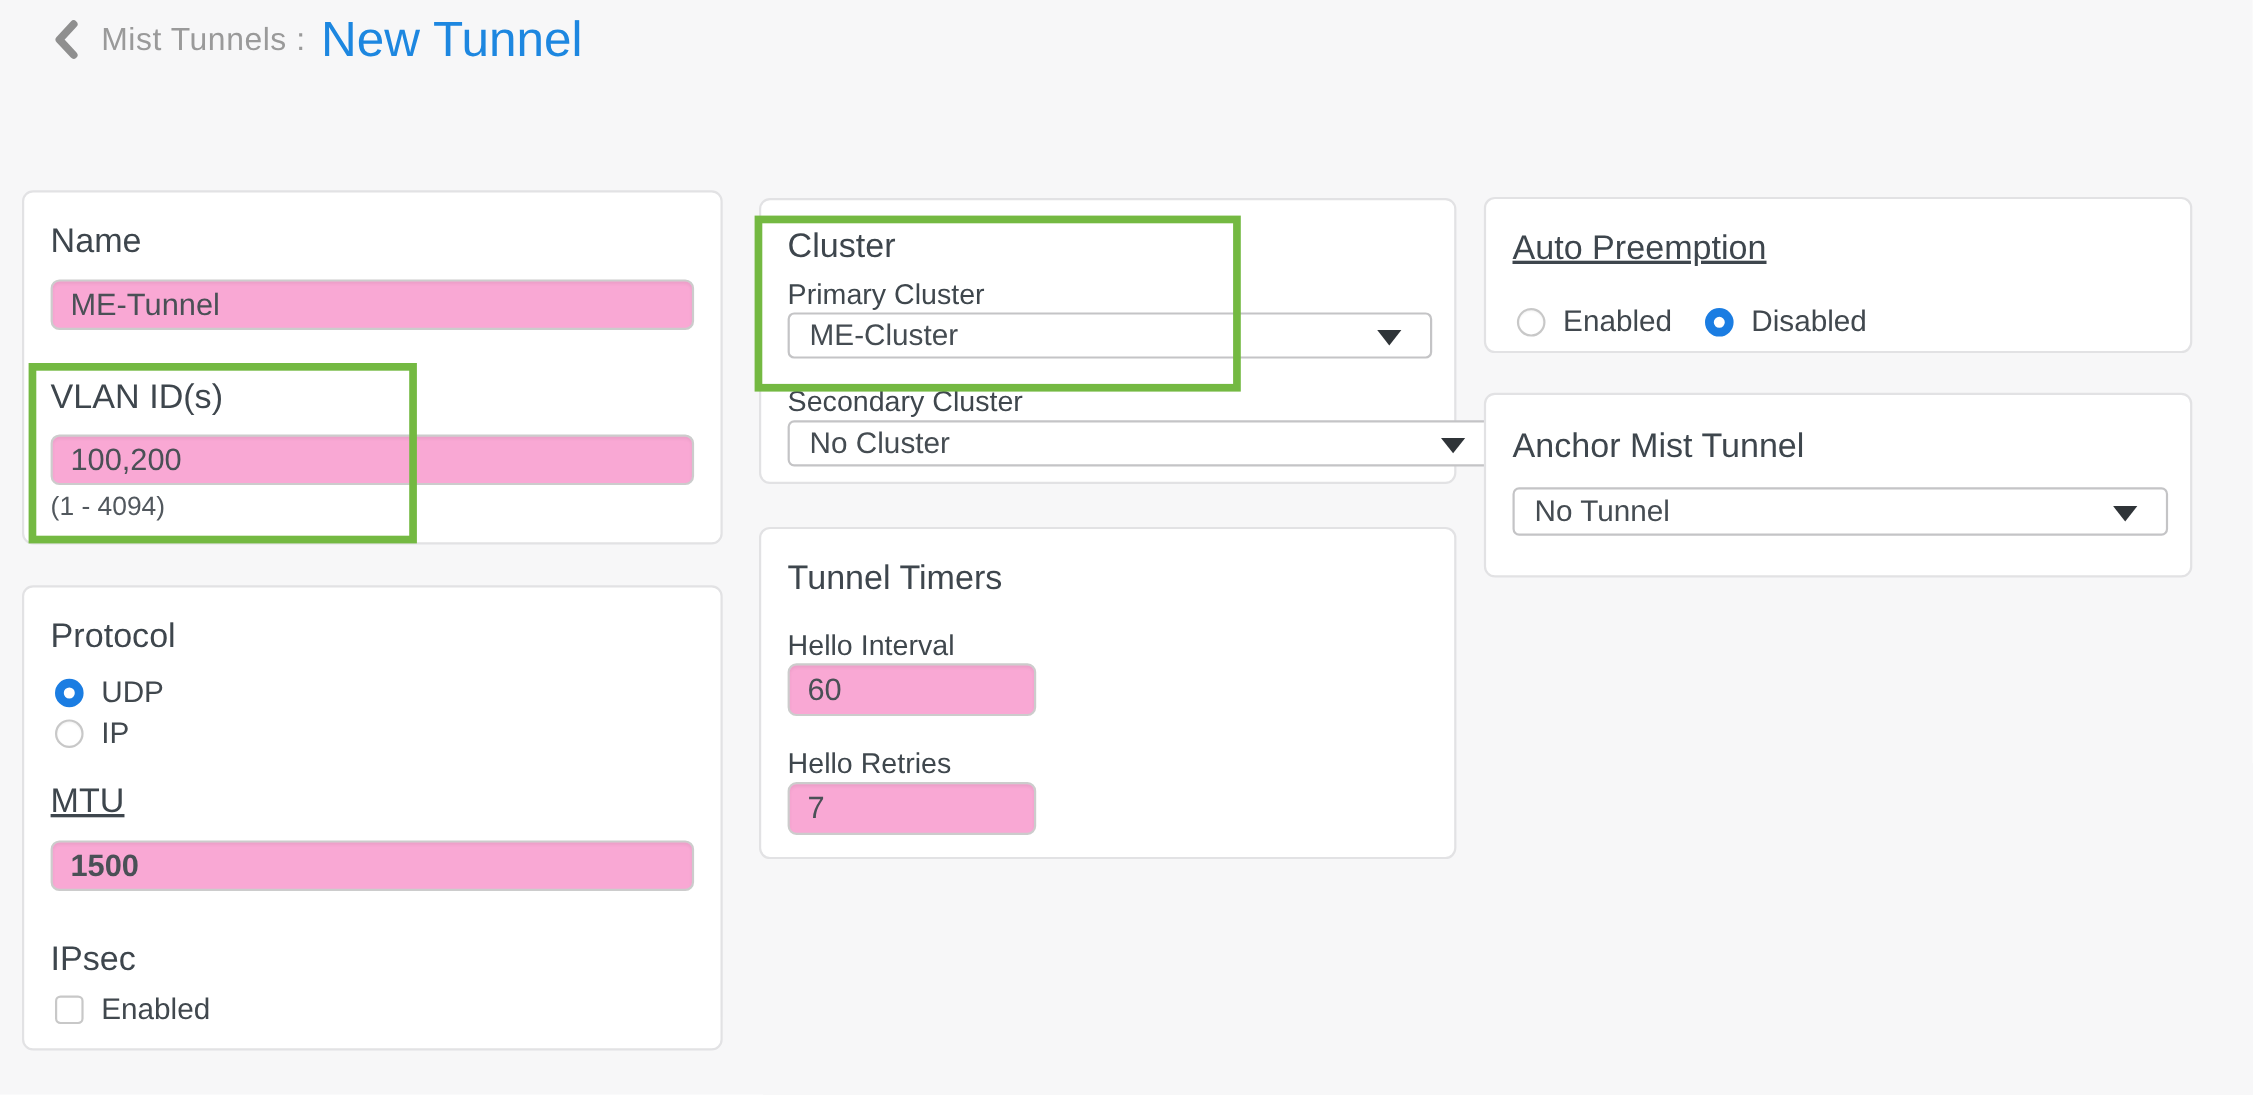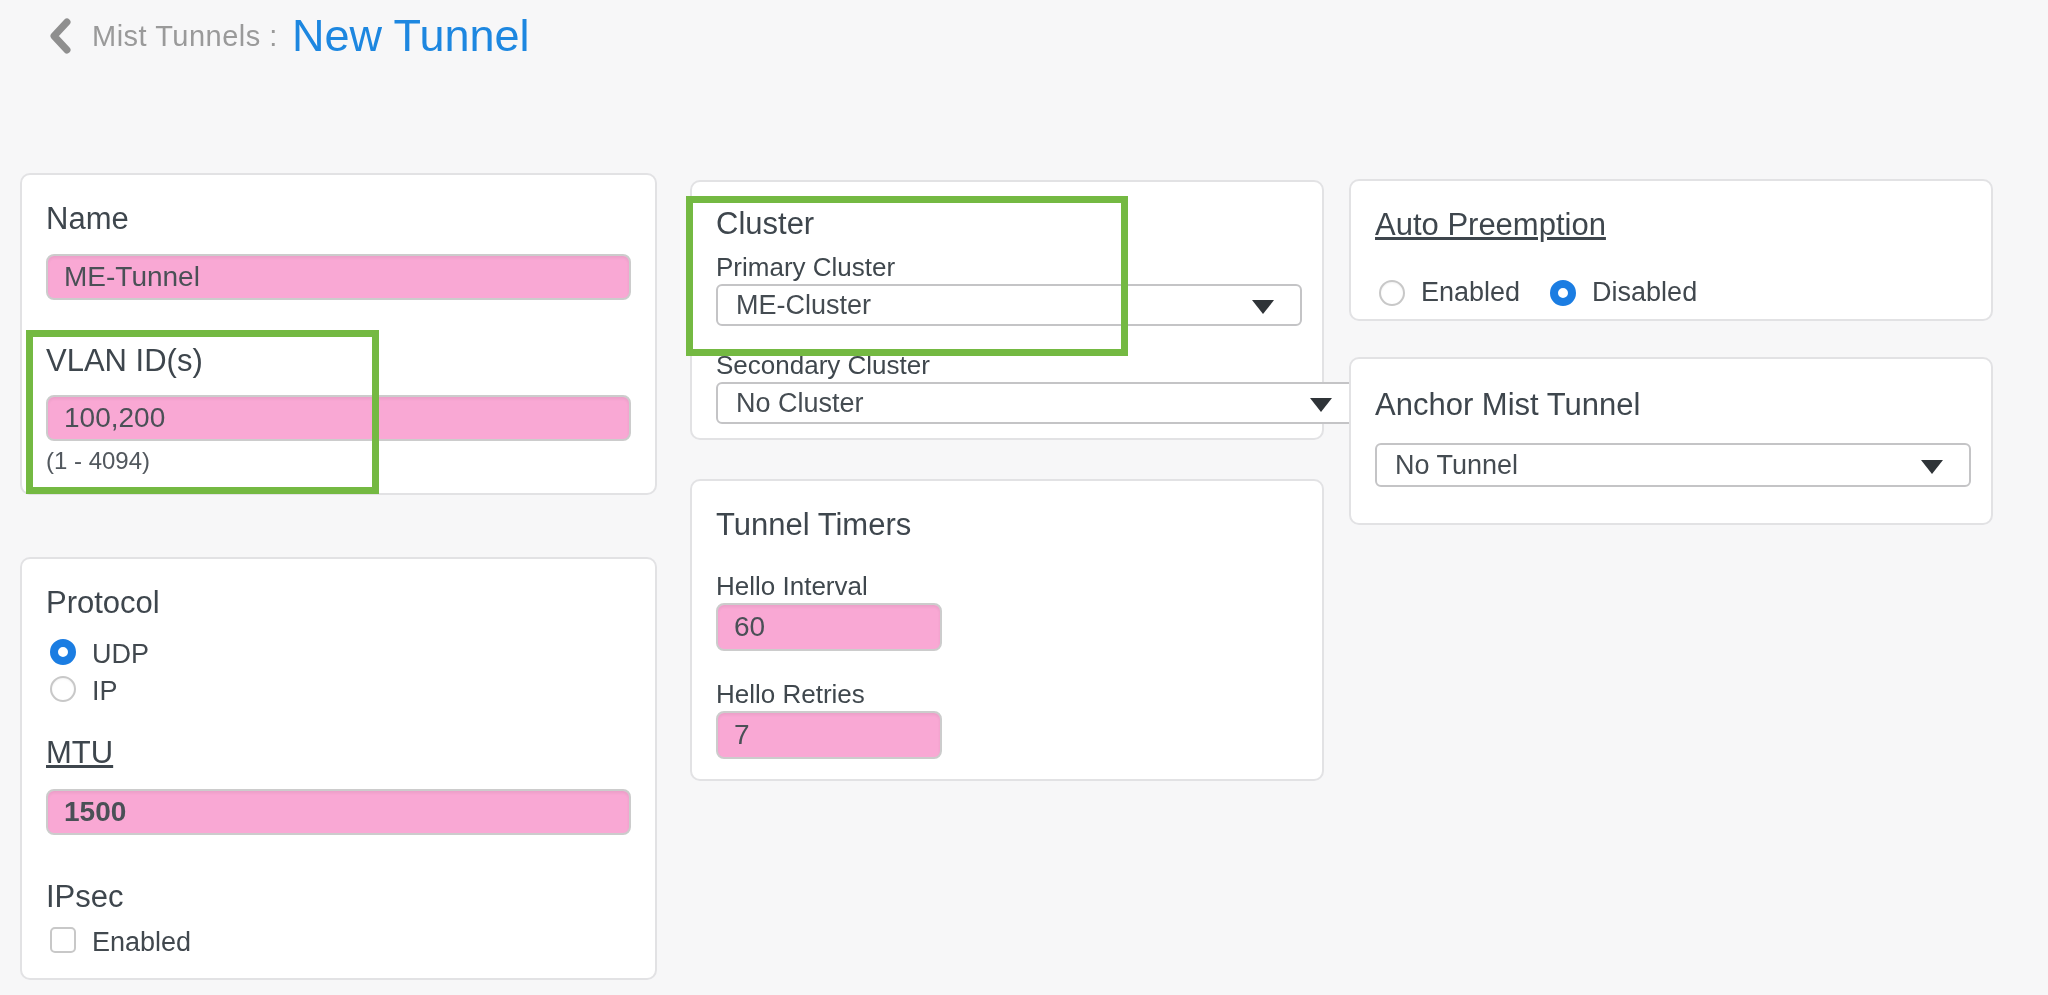--- a/index.html
+++ b/index.html
@@ -35,21 +35,21 @@
     border:2px solid #c4c4c6;border-radius:6px;background:#fff;
     display:flex;align-items:center;padding:0 18px;
     font-size:27px;color:#454c52;cursor:pointer;
   }
   .caret{
     position:absolute;right:26px;top:50%;transform:translateY(-35%);
     width:0;height:0;
     border-left:11px solid transparent;border-right:11px solid transparent;
     border-top:14px solid #2f3438;
   }
-  .optrow{position:absolute;display:flex;}
+  .optrow{position:absolute;display:flex;align-items:center;}
   .optrow .lbl{font-size:27px;color:#41484e;margin-left:16px;white-space:nowrap;}
   .radio{width:26px;height:26px;border-radius:50%;box-sizing:border-box;background:#fff;flex:0 0 auto;}
   .radio.on{border:8px solid #1b7de2;}
   .radio.off{border:2px solid #c8c8c8;box-shadow:inset 0 1px 2px rgba(0,0,0,.05);}
   .checkbox{width:26px;height:26px;box-sizing:border-box;border:2px solid #c8c8c8;border-radius:5px;background:#fff;flex:0 0 auto;}
   .annotation{position:absolute;border:7px solid #74b942;pointer-events:none;z-index:5;}
   .grp{display:flex;align-items:center;}
 </style>
 </head>
 <body>
@@ -65,21 +65,21 @@
   </div>
 
   <div class="card" style="left:20px;top:173px;width:637px;height:322px;">
     <div class="card-h" style="left:24px;top:26px;">Name</div>
     <input class="tinput" style="left: 24px; top: 79px; width: 585px; height: 46px;" type="text" value="ME-Tunnel">
     <div class="card-h" style="left:24px;top:168px;">VLAN ID(s)</div>
     <input class="tinput" style="left: 24px; top: 220px; width: 585px; height: 46px;" type="text" value="100,200">
     <div class="hint" style="left:24px;top:272px;">(1 - 4094)</div>
   </div>
 
-  <div class="card" style="left:20px;top:557px;width:637px;height:423px;">
+  <div class="card" style="left:20px;top:532px;width:637px;height:423px;">
     <div class="card-h" style="left:24px;top:26px;">Protocol</div>
     <div class="optrow" style="left:28px;top:80px;">
       <span class="radio on"></span>
       <span class="lbl">UDP</span>
     </div>
     <div class="optrow" style="left:28px;top:117px;">
       <span class="radio off"></span>
       <span class="lbl">IP</span>
     </div>
     <div class="card-h" style="left:24px;top:176px;text-decoration:underline;">MTU</div>

